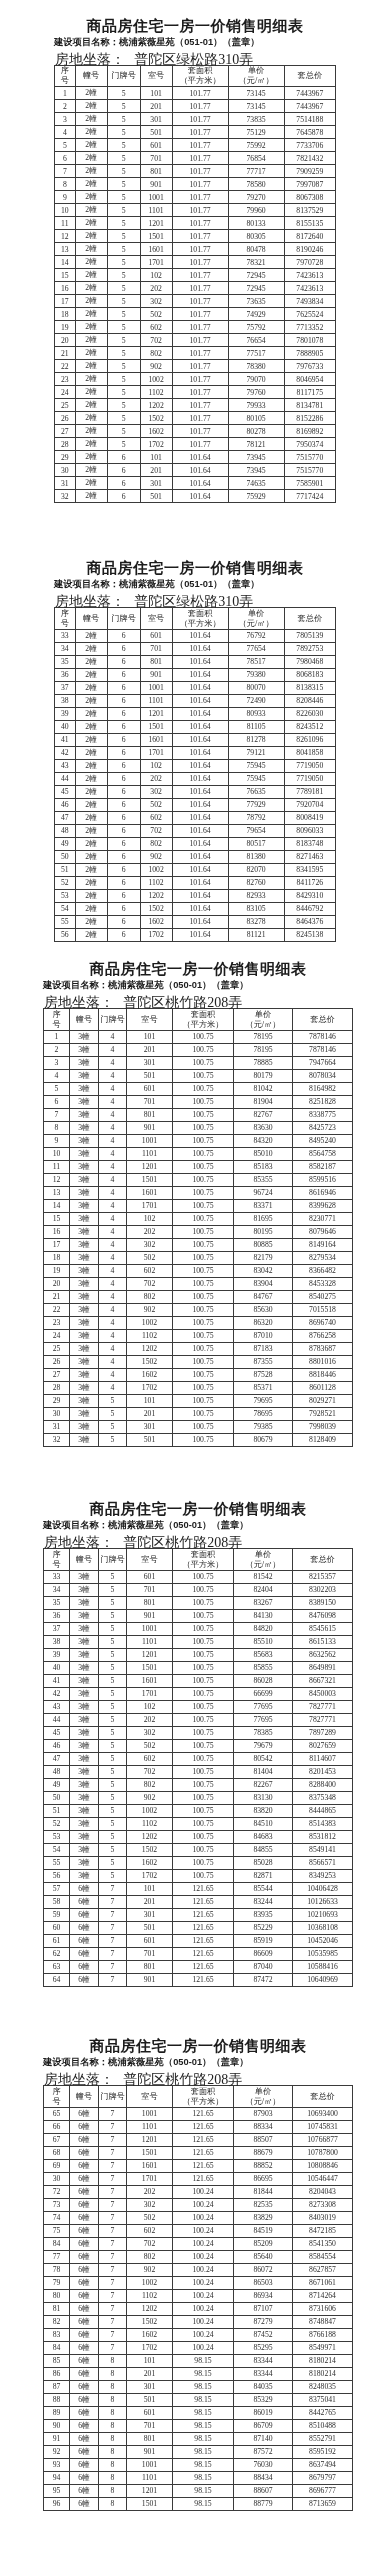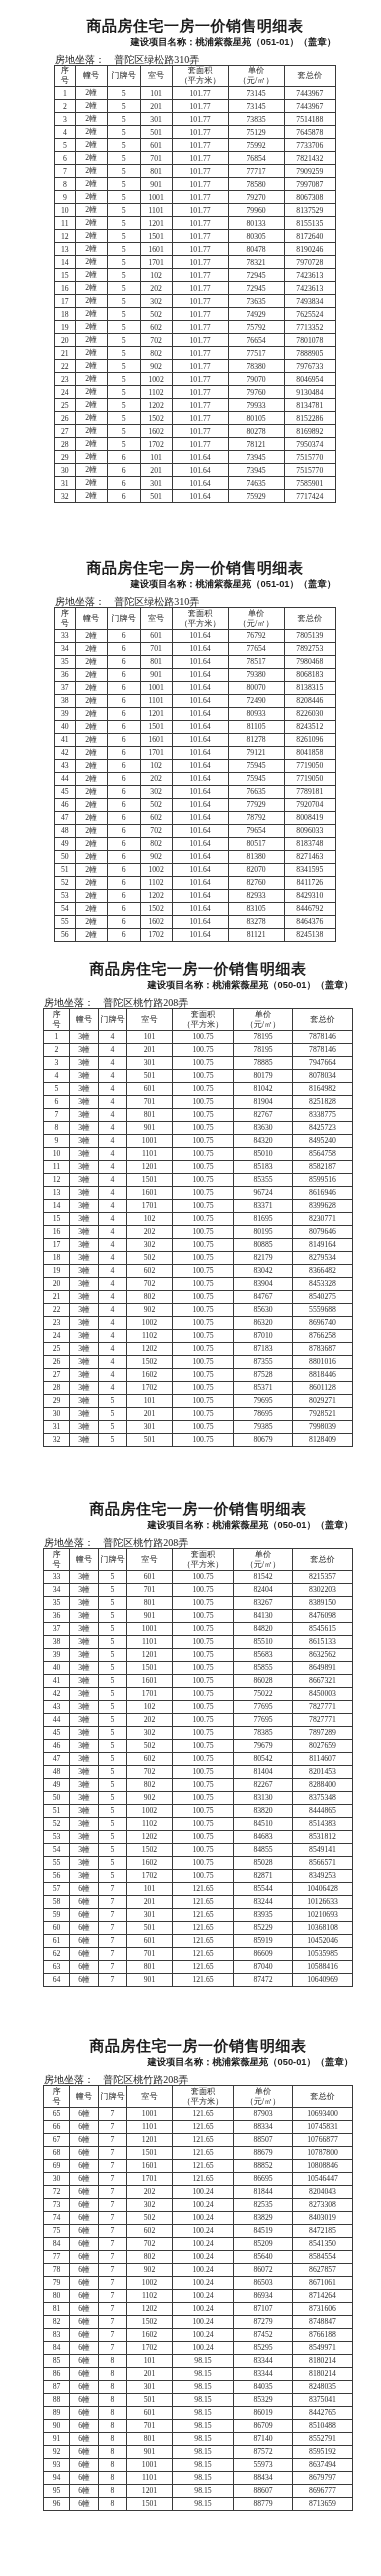--- a/index.html
+++ b/index.html
@@ -11,25 +11,25 @@
   .s1{top:19.6px;left:54px;width:282px;}
   .s2{top:562px;left:54px;width:282px;}
   .s3{top:963px;left:43px;width:310px;}
   .s4{top:1503px;left:43px;width:310px;}
   .s5{top:2040px;left:43px;width:310px;}
   .title{
     text-align:center;line-height:11.3px;font-family:"Liberation Sans","DejaVu Sans",sans-serif;
     font-weight:bold;font-size:15px;letter-spacing:0.5px;color:#1c1c1c;
   }
   .subtitle{
-    margin-top:6.2px;text-align:right;line-height:11.3px;
+    margin-top:6.2px;text-align:left;line-height:11.3px;
     font-family:"Liberation Sans","DejaVu Sans",sans-serif;
     font-weight:bold;font-size:9.3px;color:#1c1c1c;
   }
-  .addr{margin-top:6.2px;line-height:10.3px;font-size:10px;color:#232323;padding-left:1px;}
+  .addr{margin-top:6.2px;line-height:10.3px;font-size:14px;color:#232323;padding-left:1px;}
   .addr .loc{margin-left:9.3px;}
   table.price-table{
     border-collapse:collapse;width:100%;table-layout:fixed;margin-top:0;
   }
   table.price-table th,table.price-table td{
     border:1px solid #3a3a3a;text-align:center;vertical-align:middle;padding:0;
     overflow:hidden;white-space:nowrap;
   }
   table.price-table th{
     font-weight:normal;font-size:8.2px;line-height:9.8px;height:20.6px;color:#262626;
@@ -269,21 +269,21 @@
           <td>79070</td>
           <td>8046954</td>
         </tr>
         <tr>
           <td>24</td>
           <td>2幢</td>
           <td>5</td>
           <td>1102</td>
           <td>101.77</td>
           <td>79760</td>
-          <td>9130484</td>
+          <td>8117175</td>
         </tr>
         <tr>
           <td>25</td>
           <td>2幢</td>
           <td>5</td>
           <td>1202</td>
           <td>101.77</td>
           <td>79933</td>
           <td>8134781</td>
         </tr>
@@ -797,21 +797,21 @@
           <td>84767</td>
           <td>8540275</td>
         </tr>
         <tr>
           <td>22</td>
           <td>3幢</td>
           <td>4</td>
           <td>902</td>
           <td>100.75</td>
           <td>85630</td>
-          <td>5559688</td>
+          <td>7015518</td>
         </tr>
         <tr>
           <td>23</td>
           <td>3幢</td>
           <td>4</td>
           <td>1002</td>
           <td>100.75</td>
           <td>86320</td>
           <td>8696740</td>
         </tr>
@@ -997,21 +997,21 @@
           <td>100.75</td>
           <td>86028</td>
           <td>8667321</td>
         </tr>
         <tr>
           <td>42</td>
           <td>3幢</td>
           <td>5</td>
           <td>1701</td>
           <td>100.75</td>
-          <td>75022</td>
+          <td>66699</td>
           <td>8450003</td>
         </tr>
         <tr>
           <td>43</td>
           <td>3幢</td>
           <td>5</td>
           <td>102</td>
           <td>100.75</td>
           <td>77695</td>
           <td>7827771</td>
@@ -1468,21 +1468,21 @@
           <td>98.15</td>
           <td>87572</td>
           <td>8595192</td>
         </tr>
         <tr>
           <td>93</td>
           <td>6幢</td>
           <td>8</td>
           <td>1001</td>
           <td>98.15</td>
-          <td>55973</td>
+          <td>76030</td>
           <td>8637494</td>
         </tr>
         <tr>
           <td>94</td>
           <td>6幢</td>
           <td>8</td>
           <td>1101</td>
           <td>98.15</td>
           <td>88434</td>
           <td>8679797</td>

